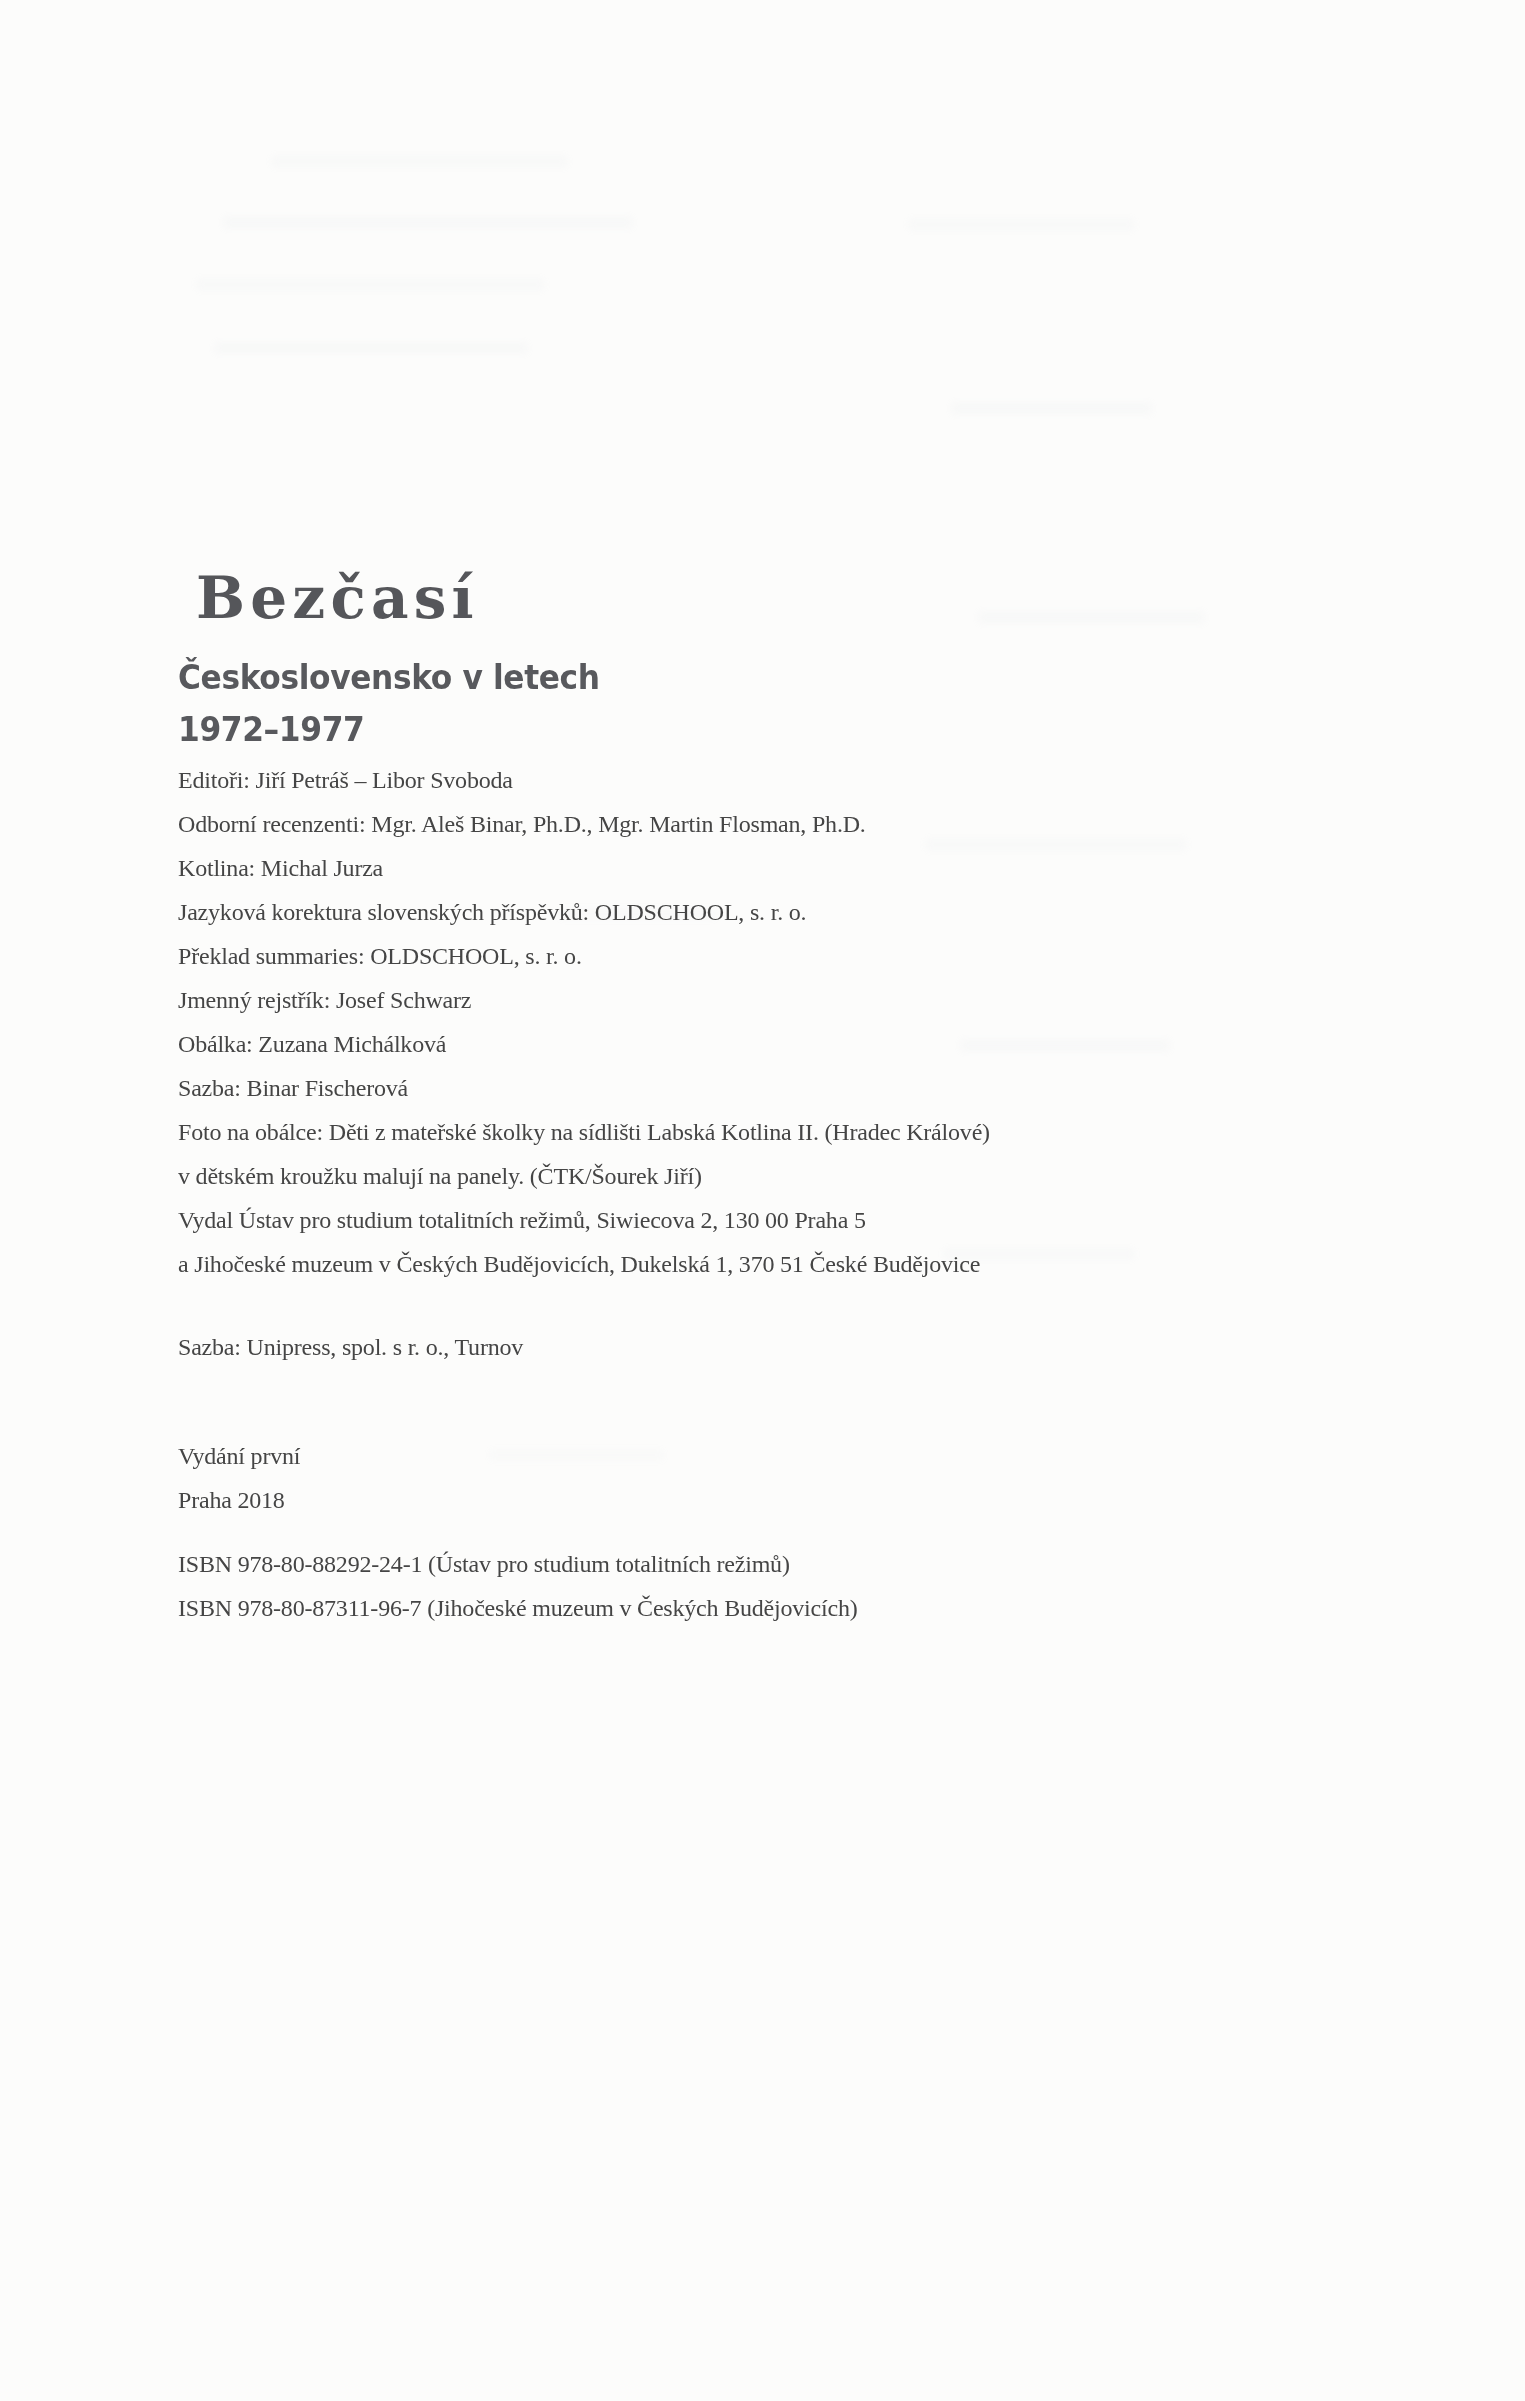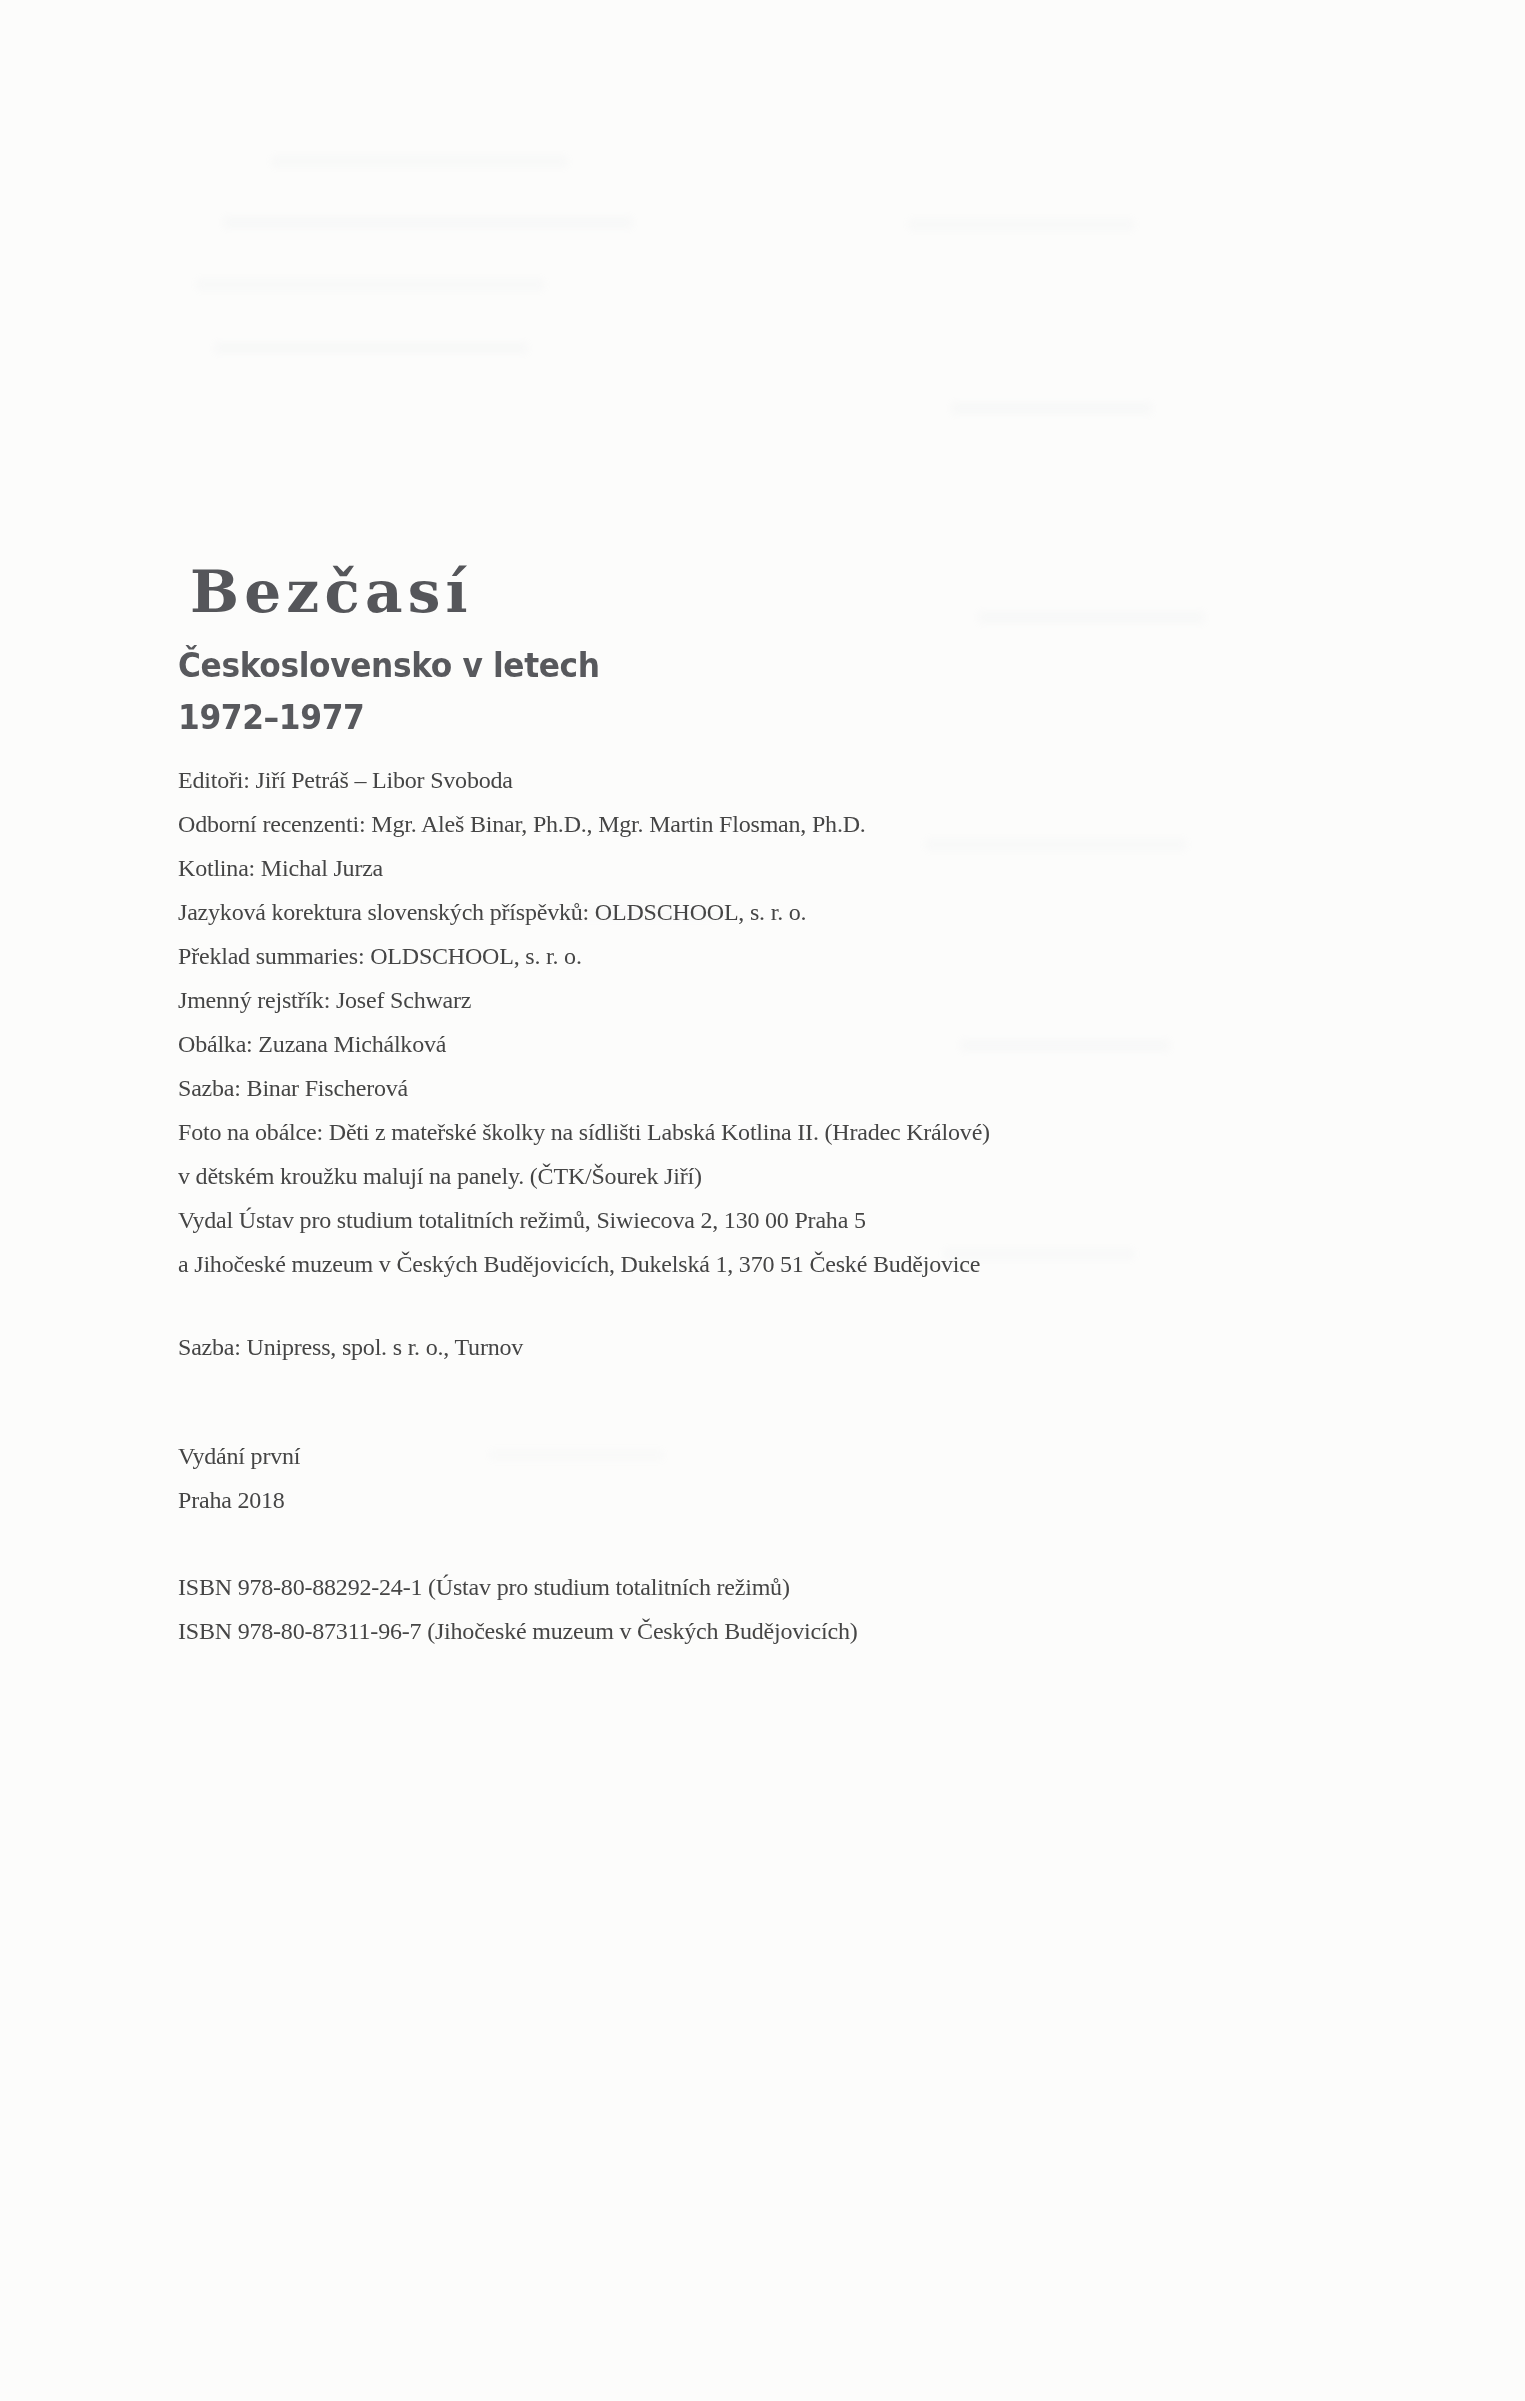--- a/index.html
+++ b/index.html
@@ -26,21 +26,21 @@
     border-radius:3.5px;
     pointer-events:none;
   }
   
   .title-block{
     position:absolute;
     left:178px;
     top:545px;
   }
   .book-title{
-    margin:12px;
+    margin:18px;
     font-family:"DejaVu Serif", serif;
     font-weight:700;
     font-size:58px;
     line-height:70px;
     letter-spacing:5.2px;
     color:var(--title);
   }
   .book-subtitle, .book-years{
     margin:0;
     font-family:"DejaVu Sans", sans-serif;
@@ -61,21 +61,21 @@
     color:var(--body);
     font-size:24px;
     line-height:44px;
     letter-spacing:-0.2px;
     white-space:nowrap;
   }
   .textcol p{margin:0;}
   .credits-block{top:758px;}
   .print-block{top:1325px;}
   .edition-block{top:1434px;}
-  .isbn-block{top:1542px;margin-top:23px;}
+  .isbn-block{top:1542px;}
 </style>
 </head>
 <body>
 
 <div class="page">
 
   <div>
     <div class="ghost" style="left:271px; top:155px; width:297px; height:13px; opacity:.05;"></div>
     <div class="ghost" style="left:223px; top:216px; width:410px; height:13px; opacity:.06;"></div>
     <div class="ghost" style="left:196px; top:278px; width:349px; height:13px; opacity:.05;"></div>

